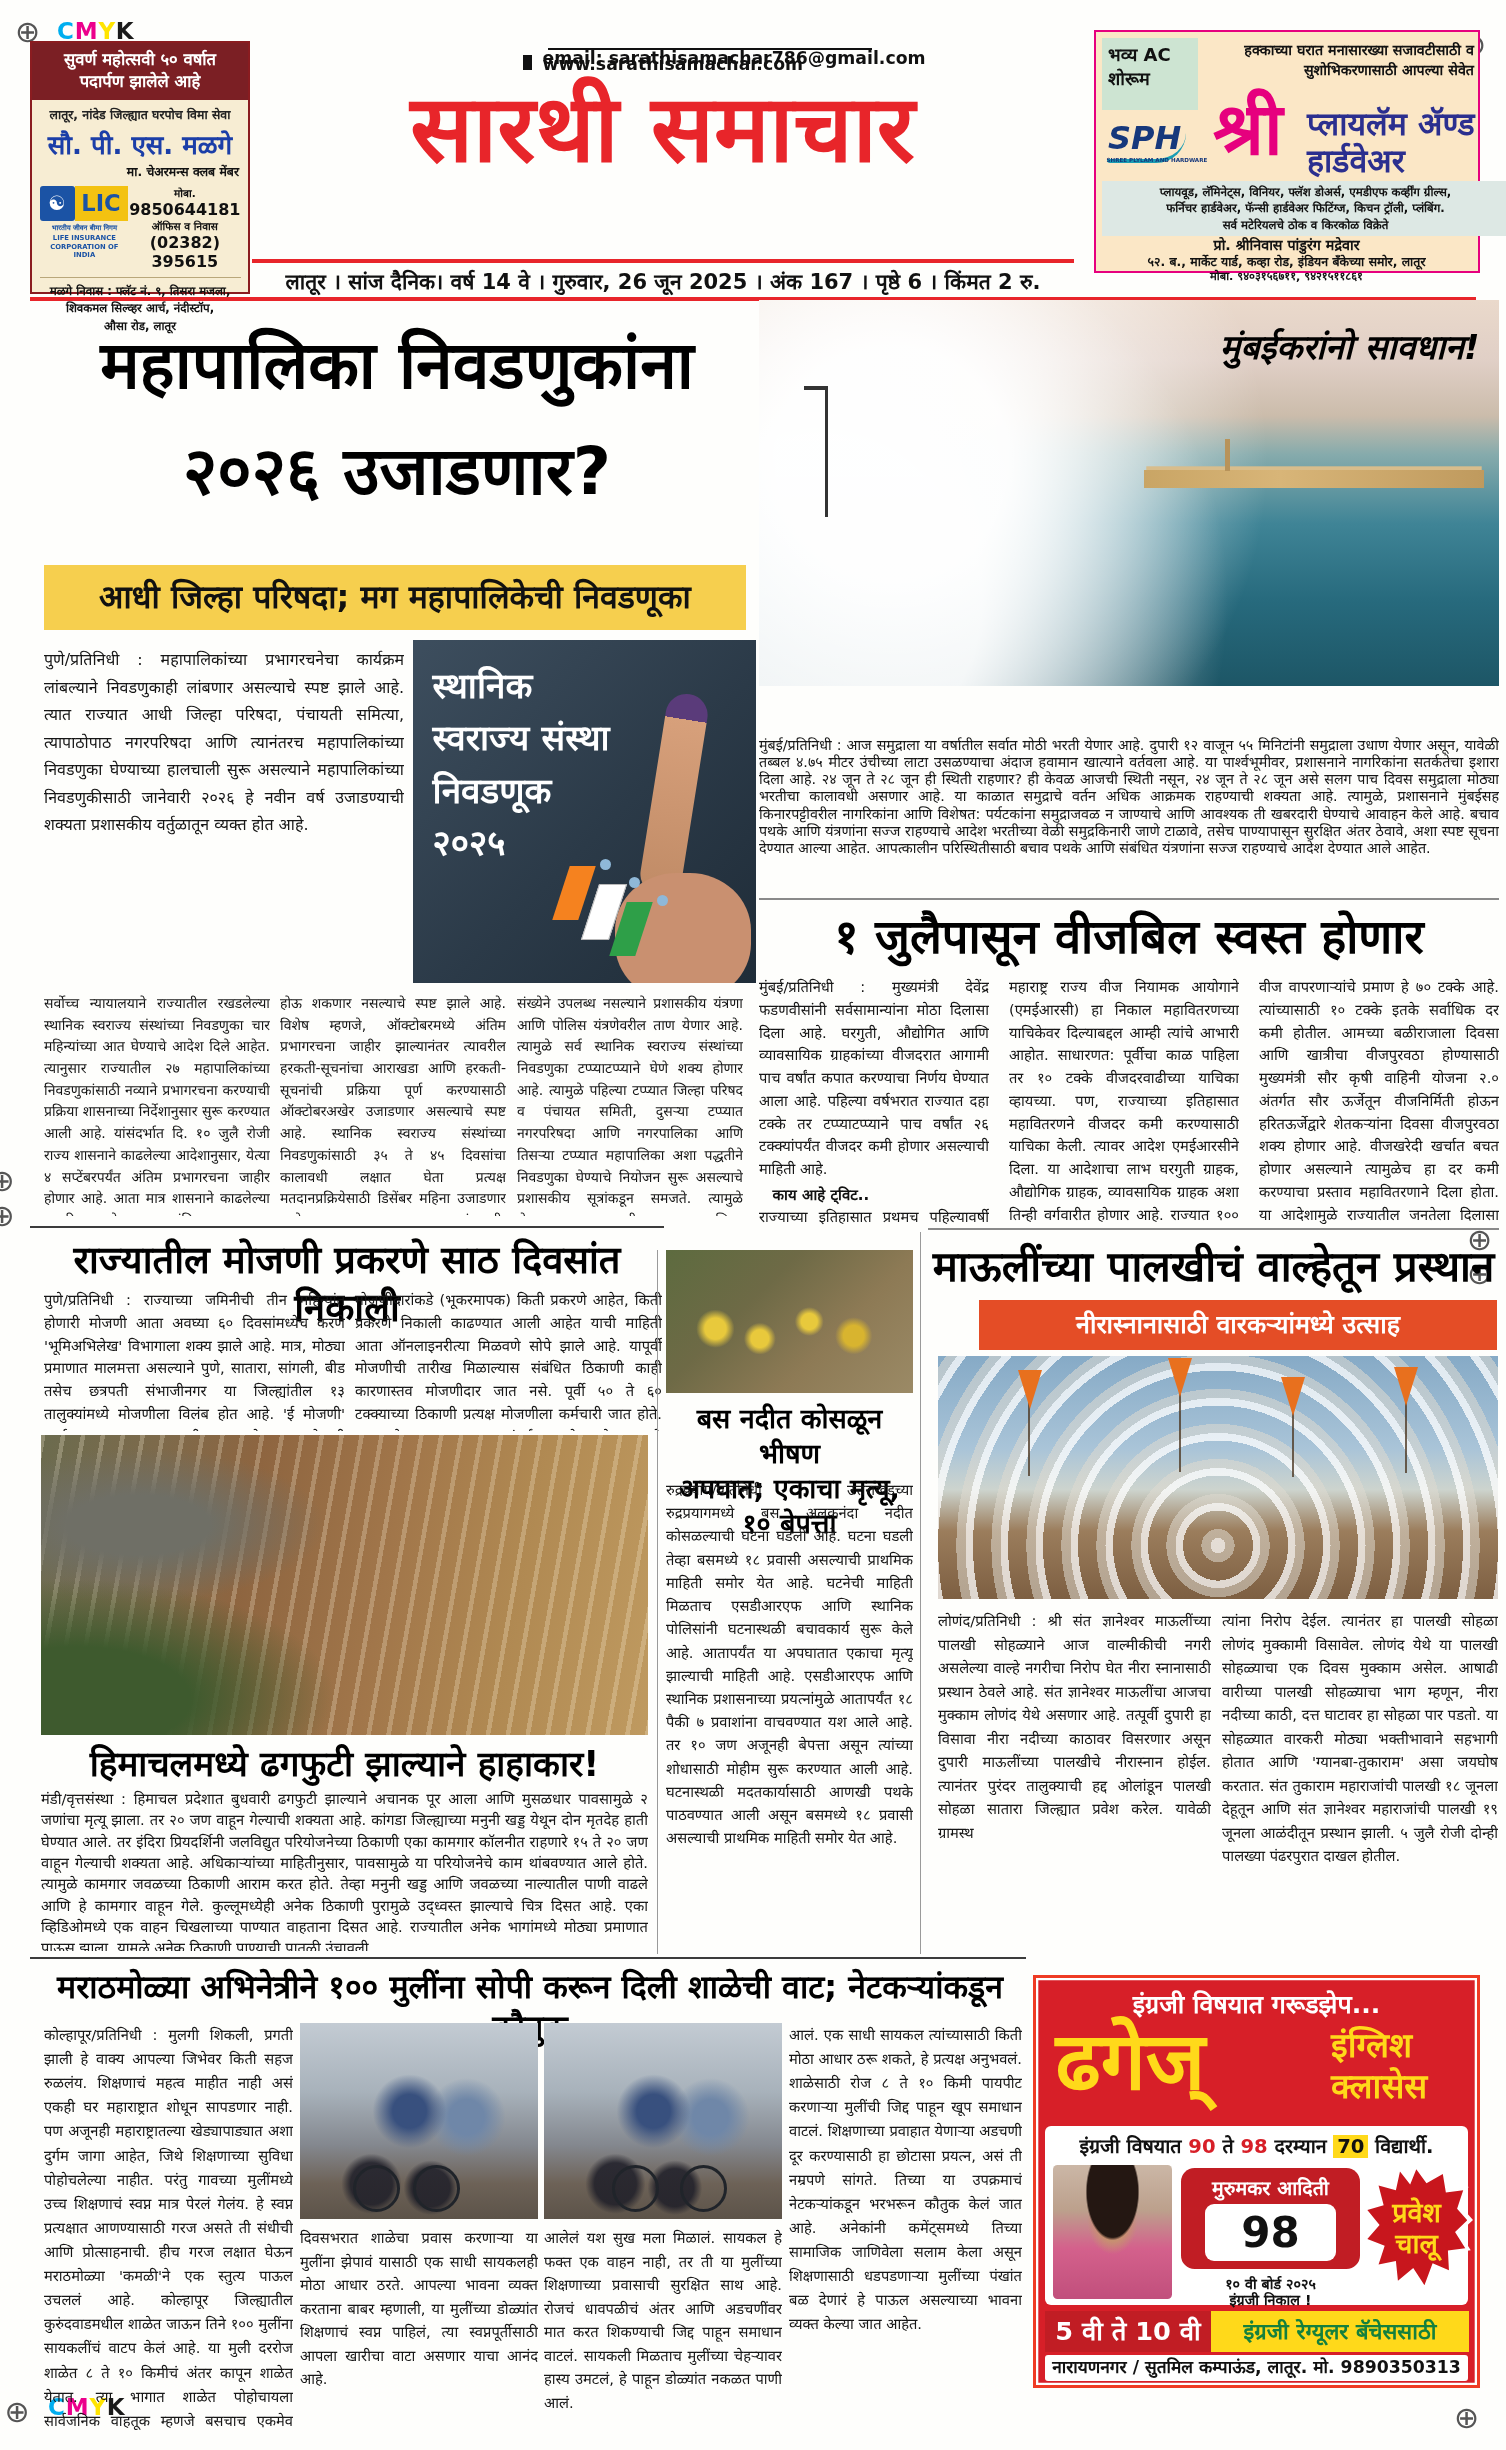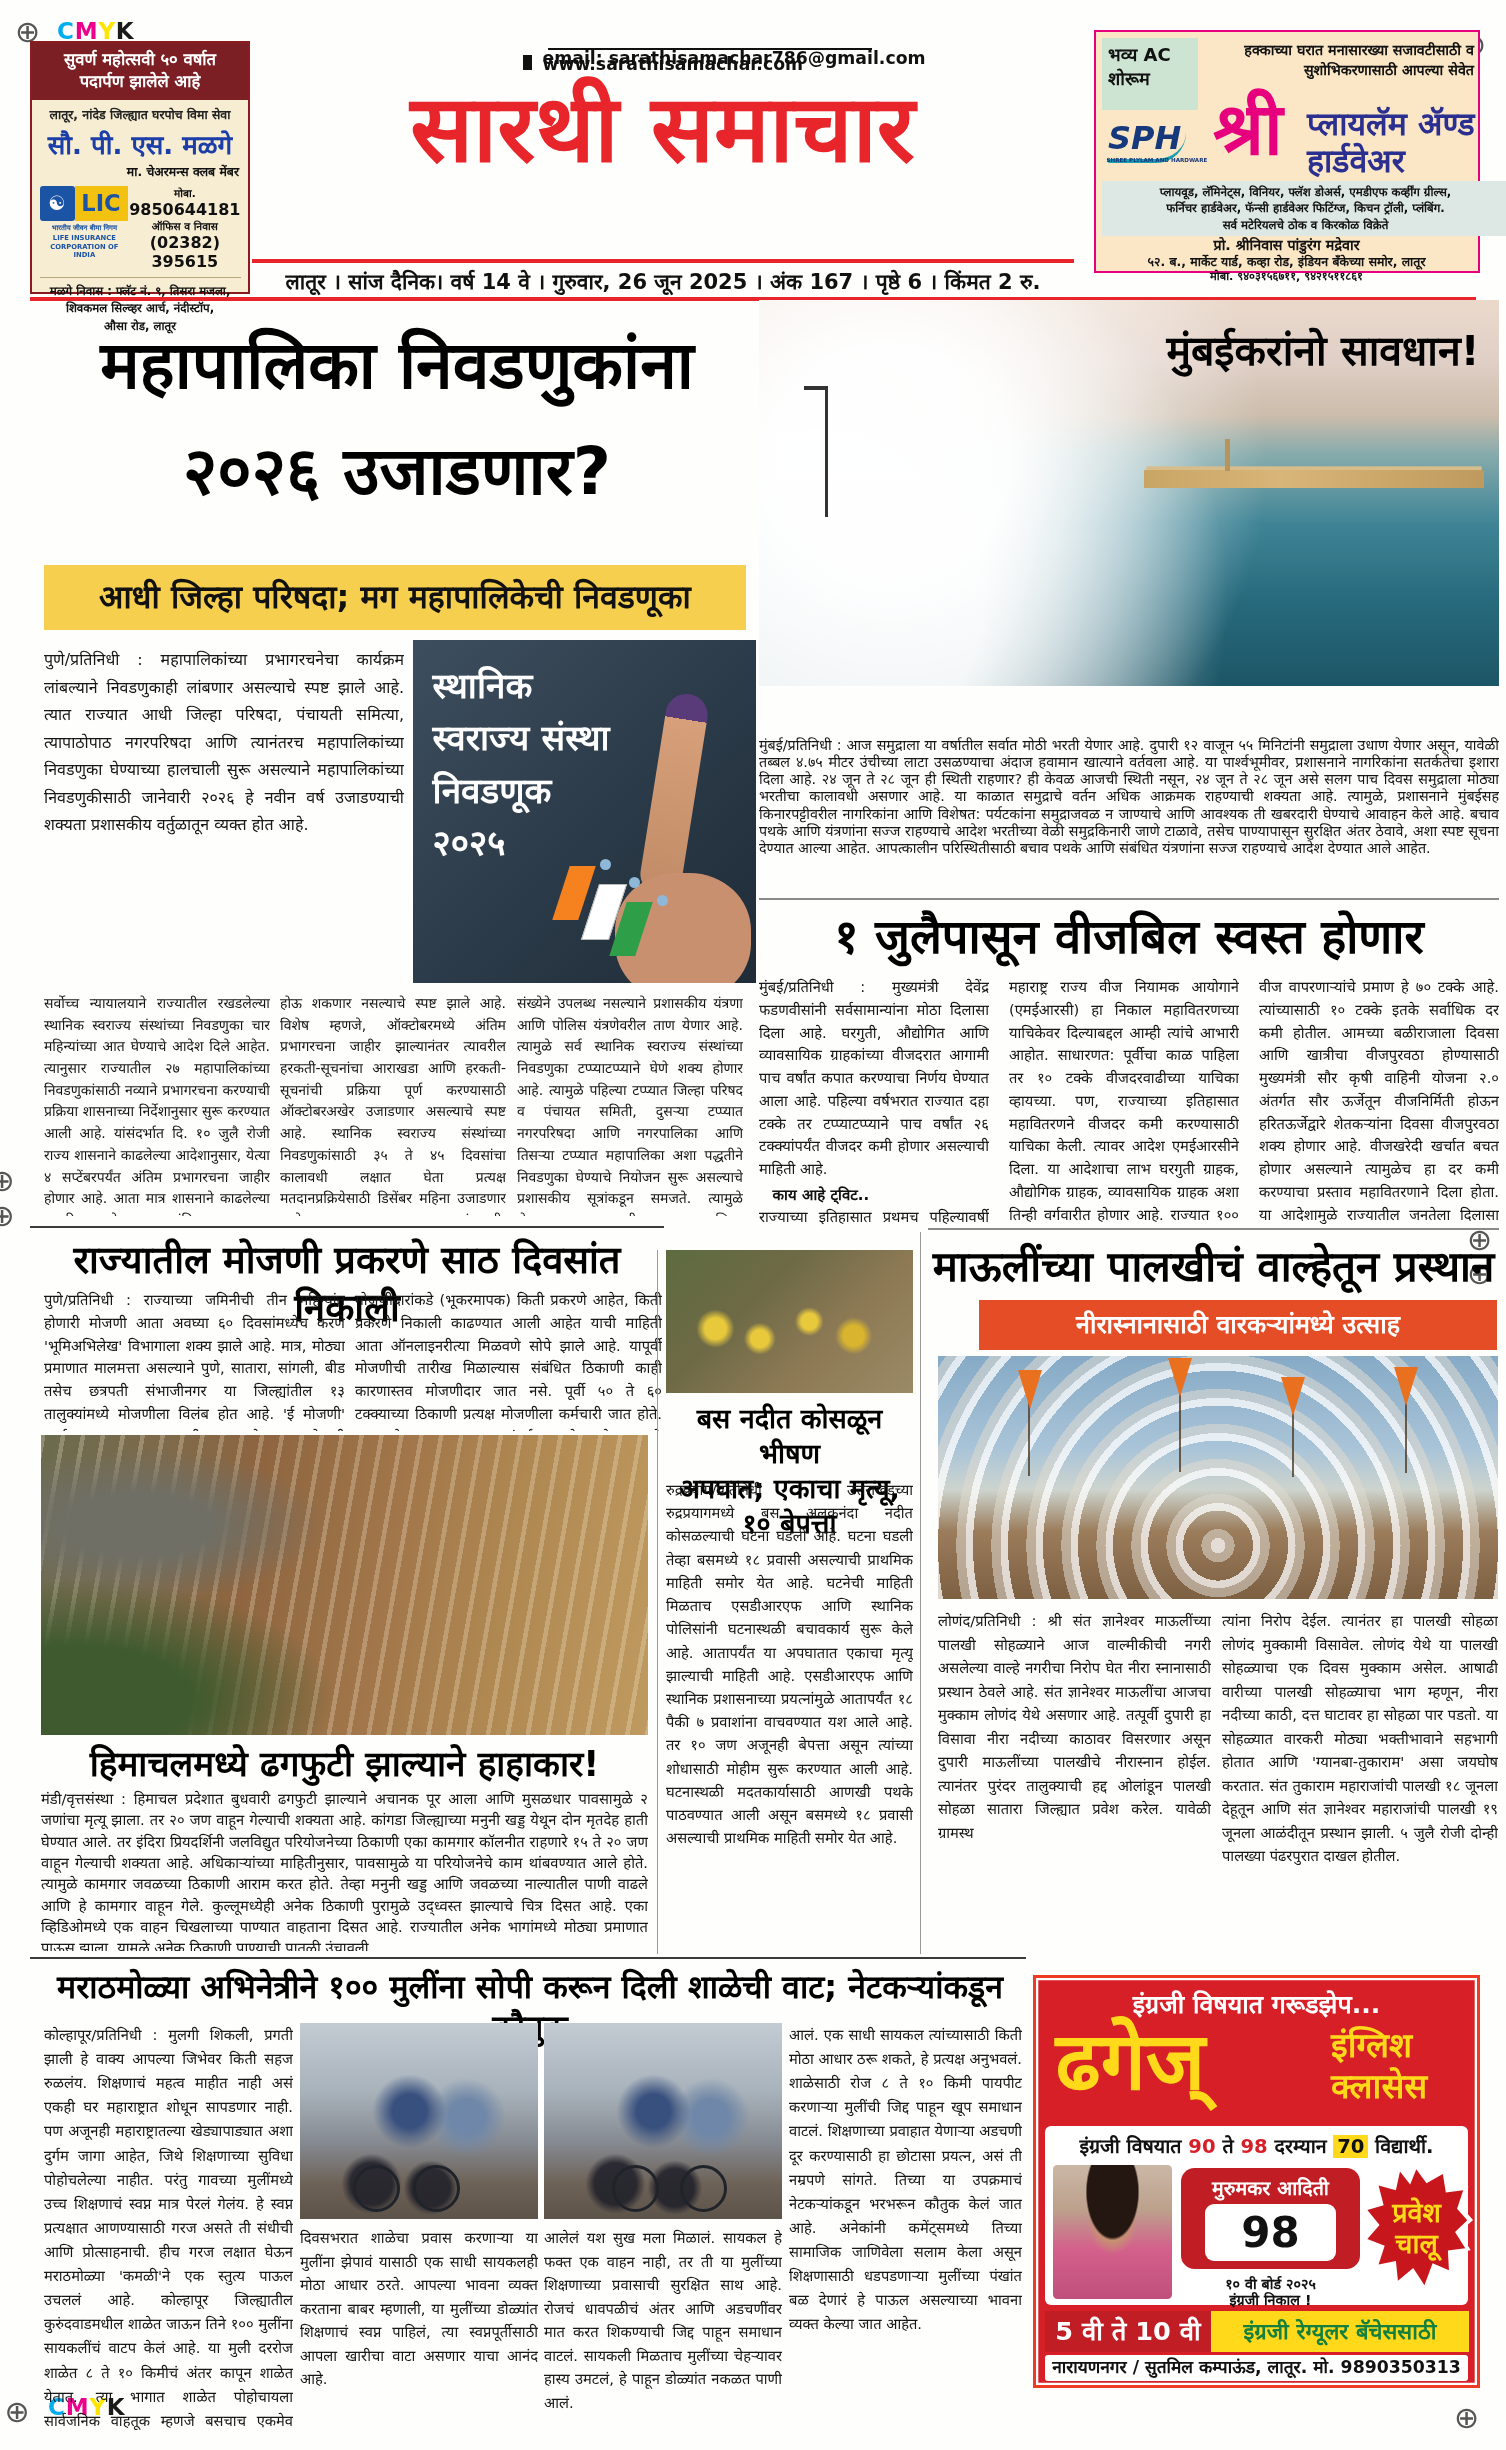--- a/index.html
+++ b/index.html
@@ -219,21 +219,21 @@
 
   <div class="abs col" style="left:44px;top:993px;width:226px;height:223px;font-size:14px;">सर्वोच्च न्यायालयाने राज्यातील रखडलेल्या स्थानिक स्वराज्य संस्थांच्या निवडणुका चार महिन्यांच्या आत घेण्याचे आदेश दिले आहेत. त्यानुसार राज्यातील २७ महापालिकांच्या निवडणुकांसाठी नव्याने प्रभागरचना करण्याची प्रक्रिया शासनाच्या निर्देशानुसार सुरू करण्यात आली आहे. यांसंदर्भात दि. १० जुलै रोजी राज्य शासनाने काढलेल्या आदेशानुसार, येत्या ४ सप्टेंबरपर्यंत अंतिम प्रभागरचना जाहीर होणार आहे. आता मात्र शासनाने काढलेल्या सुधारित आदेशानुसार अंतिम प्रभागरचना जाहीर करण्यासाठी दि. १६ ऑक्टोबरपर्यंतची मुदत देण्यात आली आहे. त्यामुळे आता चार महिन्यांत निवडणुका</div>
   <div class="abs col" style="left:280px;top:993px;width:226px;height:223px;font-size:14px;">होऊ शकणार नसल्याचे स्पष्ट झाले आहे. विशेष म्हणजे, ऑक्टोबरमध्ये अंतिम प्रभागरचना जाहीर झाल्यानंतर त्यावरील हरकती-सूचनांचा आराखडा आणि हरकती-सूचनांची प्रक्रिया पूर्ण करण्यासाठी ऑक्टोबरअखेर उजाडणार असल्याचे स्पष्ट आहे. स्थानिक स्वराज्य संस्थांच्या निवडणुकांसाठी ३५ ते ४५ दिवसांचा कालावधी लक्षात घेता प्रत्यक्ष मतदानप्रक्रियेसाठी डिसेंबर महिना उजाडणार आहे. मात्र, राज्यात नगरपंचायती, नगरपरिषदा आणि नगरपालिका यांच्या सर्वांच्या निवडणुका एकाच वेळी घेण्यासाठी आवश्यक असलेली ईव्हीएम मशिन तेवढ्या</div>
   <div class="abs col" style="left:517px;top:993px;width:226px;height:223px;font-size:14px;">संख्येने उपलब्ध नसल्याने प्रशासकीय यंत्रणा आणि पोलिस यंत्रणेवरील ताण येणार आहे. त्यामुळे सर्व स्थानिक स्वराज्य संस्थांच्या निवडणुका टप्प्याटप्प्याने घेणे शक्य होणार आहे. त्यामुळे पहिल्या टप्प्यात जिल्हा परिषद व पंचायत समिती, दुसऱ्या टप्प्यात नगरपरिषदा आणि नगरपालिका आणि तिसऱ्या टप्प्यात महापालिका अशा पद्धतीने निवडणुका घेण्याचे नियोजन सुरू असल्याचे प्रशासकीय सूत्रांकडून समजते. त्यामुळे शेवटच्या टप्प्यातील महापालिका निवडणुकांसाठी फेब्रुवारी २०२६ उजाडण्याची शक्यता व्यक्त केली जात आहे.</div>
 
   <div class="abs ph ph-wave" style="left:759px;top:300px;width:740px;height:386px;">
     <div class="abs" style="left:66px;top:89px;width:3px;height:128px;background:#333;"></div>
     <div class="abs" style="left:45px;top:86px;width:24px;height:3.8px;background:#333;"></div>
     <div class="abs" style="left:52%;top:44%;width:46%;height:18px;background:linear-gradient(90deg,#c9a565,#d8b578 40%,#bf9a5e);box-shadow:0 -6px 0 -2.3px #d8bd8c;"></div>
     <div class="abs" style="left:63%;top:36%;width:4.5px;height:32px;background:#b8935a;"></div>
-    <div class="abs hl" style="right:19.6px;top:25.6px;font-size:41px;color:#000;">मुंबईकरांनो सावधान!</div>
+    <div class="abs hl" style="right:19.6px;top:25.6px;font-size:34px;color:#000;font-style:italic;">मुंबईकरांनो सावधान!</div>
   </div>
   <div class="abs col" style="left:759px;top:737px;width:740px;height:155px;font-size:14.3px;line-height:1.2;">मुंबई/प्रतिनिधी : आज समुद्राला या वर्षातील सर्वात मोठी भरती येणार आहे. दुपारी १२ वाजून ५५ मिनिटांनी समुद्राला उधाण येणार असून, यावेळी तब्बल ४.७५ मीटर उंचीच्या लाटा उसळण्याचा अंदाज हवामान खात्याने वर्तवला आहे. या पार्श्वभूमीवर, प्रशासनाने नागरिकांना सतर्कतेचा इशारा दिला आहे. २४ जून ते २८ जून ही स्थिती राहणार? ही केवळ आजची स्थिती नसून, २४ जून ते २८ जून असे सलग पाच दिवस समुद्राला मोठ्या भरतीचा कालावधी असणार आहे. या काळात समुद्राचे वर्तन अधिक आक्रमक राहण्याची शक्यता आहे. त्यामुळे, प्रशासनाने मुंबईसह किनारपट्टीवरील नागरिकांना आणि विशेषत: पर्यटकांना समुद्राजवळ न जाण्याचे आणि आवश्यक ती खबरदारी घेण्याचे आवाहन केले आहे. बचाव पथके आणि यंत्रणांना सज्ज राहण्याचे आदेश  भरतीच्या वेळी समुद्रकिनारी जाणे टाळावे, तसेच पाण्यापासून सुरक्षित अंतर ठेवावे, अशा स्पष्ट सूचना देण्यात आल्या आहेत. आपत्कालीन परिस्थितीसाठी बचाव पथके आणि संबंधित यंत्रणांना सज्ज राहण्याचे आदेश देण्यात आले आहेत.</div>
   <div class="abs rule-gy" style="left:759px;top:898px;width:740px;height:1.5px;"></div>
 
   <div class="abs hl ctr" style="left:759px;top:908px;width:740px;font-size:47px;">१ जुलैपासून वीजबिल स्वस्त होणार</div>
   <div class="abs" style="left:759px;top:976px;width:230px;height:249px;overflow:hidden;">
     <div class="col" style="width:230px;">मुंबई/प्रतिनिधी : मुख्यमंत्री देवेंद्र फडणवीसांनी सर्वसामान्यांना मोठा दिलासा दिला आहे. घरगुती, औद्योगित आणि व्यावसायिक ग्राहकांच्या वीजदरात आगामी पाच वर्षांत कपात करण्याचा निर्णय घेण्यात आला आहे. पहिल्या वर्षभरात राज्यात दहा टक्के तर टप्प्याटप्प्याने पाच वर्षांत २६ टक्क्यांपर्यंत वीजदर कमी होणार असल्याची माहिती आहे.</div>
     <div style="font-weight:bold;font-size:15px;margin:3px 0 1.5px 13.6px;">काय आहे ट्विट..</div>
     <div class="col" style="width:230px;">राज्याच्या इतिहासात प्रथमच पहिल्यावर्षी १० टक्के आणि टप्प्याटप्प्याने कपात करीत ५ वर्षांत २६ टक्के वीजदर कमी होणार आहेत.</div>
   </div>

